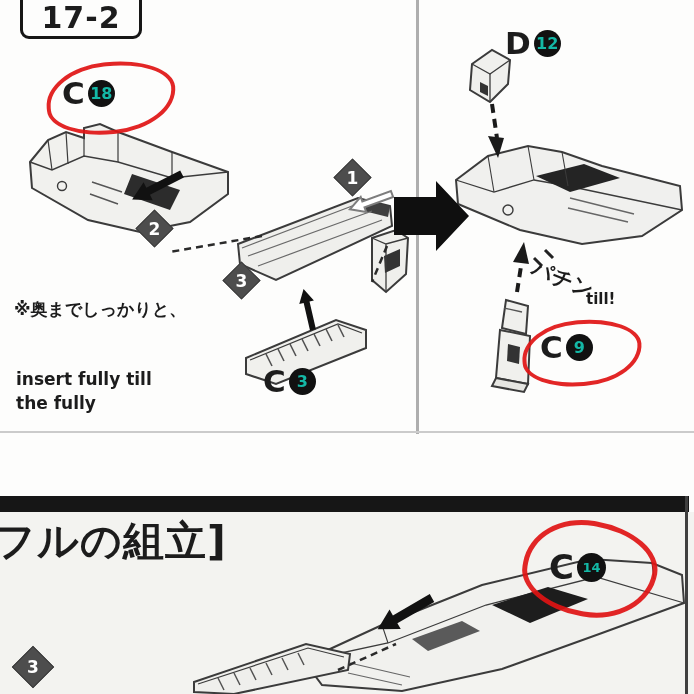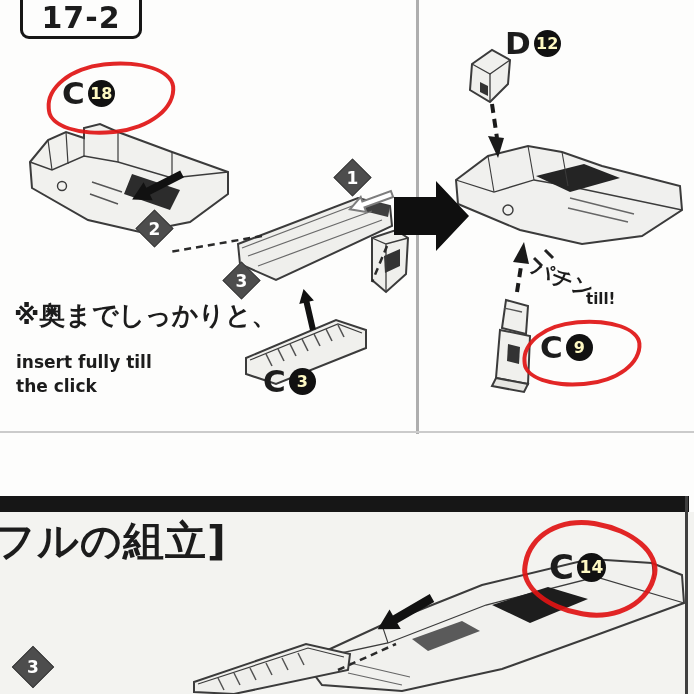--- a/index.html
+++ b/index.html
@@ -20,45 +20,45 @@
     border:3px solid #161616;border-radius:9px;
     display:flex;align-items:flex-end;justify-content:center;
     font-size:30px;font-weight:bold;padding-bottom:1px;letter-spacing:1px;
     background:transparent;
   }
 
   
   .plabel{display:flex;align-items:center;gap:3px;z-index:4;font-weight:bold;}
   .pletter{font-size:31px;font-weight:bold;line-height:1;}
   .pnum{
-    width:27px;height:27px;border-radius:50%;background:#111;color:#fef9c3;
+    width:27px;height:27px;border-radius:50%;background:#111;color:#14b8a6;
     display:flex;align-items:center;justify-content:center;
     font-size:16px;font-weight:bold;line-height:1;
   }
   .plabel.big .pletter{font-size:34px;}
-  .plabel.big .pnum{width:29px;height:29px;font-size:17px;}
+  .plabel.big .pnum{width:29px;height:29px;font-size:13px;}
 
   
   .redring{
     border:4px solid #e01313;z-index:5;opacity:.92;
     border-radius:48% 52% 50% 50% / 56% 44% 58% 42%;
   }
 
   
   .diamond{
     width:27px;height:27px;background:#4d4d4d;transform:rotate(45deg);
     z-index:4;box-shadow:0 0 0 1px #3a3a3a inset;
   }
   .diamond .dnum{
     position:absolute;inset:0;display:flex;align-items:center;justify-content:center;
     transform:rotate(-45deg);color:#fff;font-weight:bold;font-size:17px;
   }
 
-  .notejp{font-size:26px;font-weight:bold;z-index:4;white-space:nowrap;}
-  .noteen{font-size:17px;font-weight:bold;z-index:4;white-space:nowrap;line-height:1.25;}
+  .notejp{font-size:17px;font-weight:bold;z-index:4;white-space:nowrap;}
+  .noteen{font-size:17px;font-weight:bold;z-index:4;white-space:nowrap;line-height:1.25;margin-top:17px;}
   .sfxjp{font-size:21px;font-weight:bold;z-index:4;transform:rotate(22deg);transform-origin:left top;white-space:nowrap;}
   .sfxen{font-size:15px;font-weight:bold;z-index:4;}
 
   .vdivider{left:416px;top:0;width:3px;height:434px;background:#aeaeae;z-index:1;}
   .hline{left:0;top:431px;width:694px;height:2px;background:#cbcbcb;z-index:1;}
 
   .blackbar{left:0;top:496px;width:689px;height:16px;background:#161616;z-index:2;}
   .bpanel{left:0;top:512px;width:694px;height:182px;background:#f3f3f0;z-index:1;}
   .bedge{left:685px;top:496px;width:3px;height:198px;background:#3f3f3f;z-index:4;}
   .btitle{left:-6px;top:514px;font-size:41px;font-weight:bold;z-index:4;white-space:nowrap;letter-spacing:1px;}
@@ -177,21 +177,21 @@
   <div class="abs plabel" style="left:540px;top:332px">
     <span class="pletter">C</span>
     <span class="pnum">9</span>
   </div>
 
   <div class="abs redring" style="left:46px;top:62px;width:122px;height:64px;transform:rotate(-6deg)"></div>
   <div class="abs redring" style="left:522px;top:320px;width:112px;height:58px;transform:rotate(-5deg)"></div>
 
   <div class="abs notejp" style="left:14px;top:298px">※奥までしっかりと、</div>
   <div class="abs noteen" style="left:16px;top:352px">insert fully till</div>
-  <div class="abs noteen" style="left:16px;top:376px">the click</div>
+  <div class="abs noteen" style="left:16px;top:376px">the fully</div>
 
   <div class="abs sfxjp" style="left:538px;top:254px">パチン</div>
   <div class="abs sfxen" style="left:586px;top:290px">till!</div>
 
   <div class="abs blackbar"></div>
   <div class="abs bpanel"></div>
   <div class="abs bedge"></div>
 
   <div class="abs btitle">フルの組立]</div>
 

